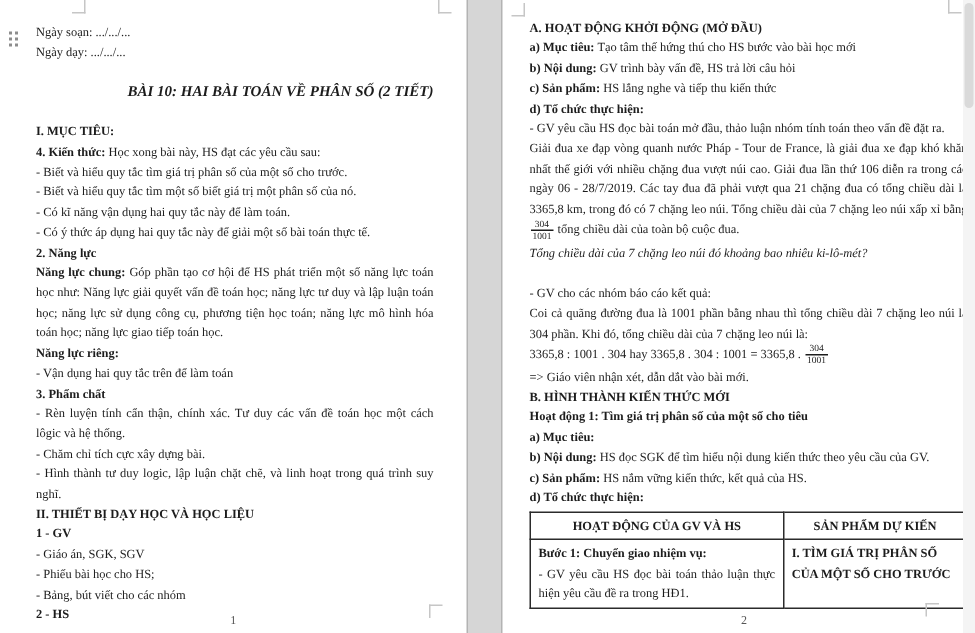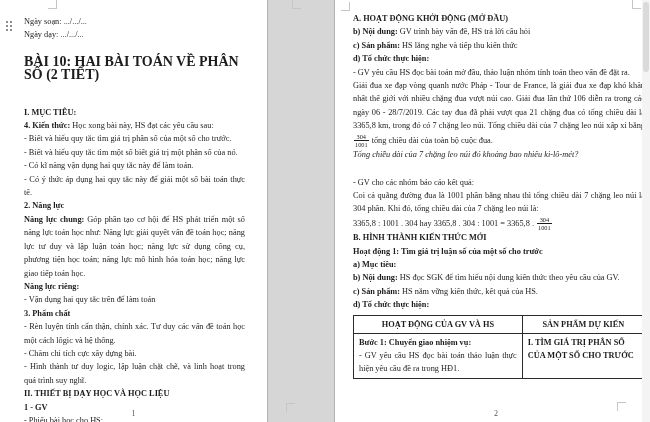--- a/index.html
+++ b/index.html
@@ -6,25 +6,25 @@
   body{
     width:650px;height:422px;overflow:hidden;position:relative;
     background:#d6d6d6;
     font-family:"Liberation Serif", serif;
     color:#1c1c1c;
   }
   .page{
     position:absolute;top:0;bottom:0;background:#ffffff;
     box-sizing:border-box;
   }
-  #page1{left:0;width:268px;border-right:1px solid #b3b3b3;padding:15px 22px 0 24px;}
+  #page1{left:0;width:312px;border-right:1px solid #b3b3b3;padding:15px 22px 0 24px;}
   #page2{left:334px;width:324px;border-left:1px solid #b3b3b3;border-right:1px solid #b3b3b3;padding:12px 12px 0 18px;}
   .content{font-size:8.3px;line-height:13.4px;text-align:justify;}
   .blk{margin:0;}
-  .blk.title{text-align:left;font-weight:bold;font-size:14px;}
+  .blk.title{text-align:right;font-weight:bold;font-size:10px;font-style:italic;}
   .blk.heading{font-weight:bold;text-align:left;}
   .blk.italic{font-style:italic;}
   .blk b{font-weight:bold;}
   .frac{display:inline-block;vertical-align:middle;text-align:center;font-size:6.3px;line-height:1.15;margin:0 1px;}
   .frac .num{display:block;border-bottom:0.8px solid #1c1c1c;padding:0 1px;}
   .frac .den{display:block;padding:0 1px;}
   .page-number{
     position:absolute;bottom:4px;left:0;right:0;text-align:center;
     font-size:8px;color:#555;
   }
@@ -53,60 +53,63 @@
 
 <div class="page" id="page1">
   <span class="dots"></span>
   <span class="mark tl" style="left:48px;top:0;"></span>
   <span class="mark tr" style="left:292px;top:0;"></span>
   <span class="mark br" style="left:286px;top:403px;"></span>
   <div class="content">
       <p class="blk plain">Ngày soạn: .../.../...</p>
       <p class="blk plain">Ngày dạy: .../.../...</p>
       <p class="blk title" style="margin-top: 13px;">BÀI 10: HAI BÀI TOÁN VỀ PHÂN SỐ (2 TIẾT)</p>
-      <p class="blk heading" style="margin-top: 24px;">I. MỤC TIÊU:</p>
+      <p class="blk heading" style="margin-top: 13px;">I. MỤC TIÊU:</p>
       <p class="blk plain"><b>4. Kiến thức:</b> Học xong bài này, HS đạt các yêu cầu sau:</p>
       <p class="blk plain">- Biết và hiểu quy tắc tìm giá trị phân số của một số cho trước.</p>
       <p class="blk plain">- Biết và hiểu quy tắc tìm một số biết giá trị một phân số của nó.</p>
       <p class="blk plain">- Có kĩ năng vận dụng hai quy tắc này để làm toán.</p>
       <p class="blk plain">- Có ý thức áp dụng hai quy tắc này để giải một số bài toán thực tế.</p>
       <p class="blk heading">2. Năng lực</p>
       <p class="blk plain"><b>Năng lực chung:</b> Góp phần tạo cơ hội để HS phát triển một số năng lực toán học như: Năng lực giải quyết vấn đề toán học; năng lực tư duy và lập luận toán học; năng lực sử dụng công cụ, phương tiện học toán; năng lực mô hình hóa toán học; năng lực giao tiếp toán học.</p>
       <p class="blk heading">Năng lực riêng:</p>
       <p class="blk plain">- Vận dụng hai quy tắc trên để làm toán</p>
       <p class="blk heading">3. Phẩm chất</p>
       <p class="blk plain">- Rèn luyện tính cẩn thận, chính xác. Tư duy các vấn đề toán học một cách lôgic và hệ thống.</p>
       <p class="blk plain">- Chăm chỉ tích cực xây dựng bài.</p>
       <p class="blk plain">- Hình thành tư duy logic, lập luận chặt chẽ, và linh hoạt trong quá trình suy nghĩ.</p>
       <p class="blk heading">II. THIẾT BỊ DẠY HỌC VÀ HỌC LIỆU</p>
       <p class="blk heading">1 - GV</p>
+      <p class="blk plain">- Giáo án, SGK, SGV</p>
       <p class="blk plain">- Phiếu bài học cho HS;</p>
       <p class="blk plain">- Bảng, bút viết cho các nhóm</p>
       <p class="blk heading">2 - HS</p>
     </div>
   <div class="page-number">1</div>
 </div>
 
 <div class="page" id="page2">
   <span class="mark tl" style="left:6px;top:2px;"></span>
   <span class="mark tr" style="left:297px;top:0;"></span>
   <span class="mark br" style="left:282px;top:402px;"></span>
   <div class="content">
       <p class="blk heading">A. HOẠT ĐỘNG KHỞI ĐỘNG (MỞ ĐẦU)</p>
+      <p class="blk plain"><b>a) Mục tiêu:</b> Tạo tâm thế hứng thú cho HS bước vào bài học mới</p>
       <p class="blk plain"><b>b) Nội dung:</b> GV trình bày vấn đề, HS trả lời câu hỏi</p>
       <p class="blk plain"><b>c) Sản phẩm:</b> HS lắng nghe và tiếp thu kiến thức</p>
       <p class="blk heading">d) Tổ chức thực hiện:</p>
       <p class="blk plain">- GV yêu cầu HS đọc bài toán mở đầu, thảo luận nhóm tính toán theo vấn đề đặt ra.</p>
       <p class="blk plain">Giải đua xe đạp vòng quanh nước Pháp - Tour de France, là giải đua xe đạp khó khăn nhất thế giới với nhiều chặng đua vượt núi cao. Giải đua lần thứ 106 diễn ra trong các ngày 06 - 28/7/2019. Các tay đua đã phải vượt qua 21 chặng đua có tổng chiều dài là 3365,8 km, trong đó có 7 chặng leo núi. Tổng chiều dài của 7 chặng leo núi xấp xỉ bằng <span class="frac"><span class="num">304</span><span class="den">1001</span></span> tổng chiều dài của toàn bộ cuộc đua.</p>
       <p class="blk italic">Tổng chiều dài của 7 chặng leo núi đó khoảng bao nhiêu ki-lô-mét?</p>
       <p class="blk plain" style="margin-top: 14px;">- GV cho các nhóm báo cáo kết quả:</p>
       <p class="blk plain">Coi cả quãng đường đua là 1001 phần bằng nhau thì tổng chiều dài 7 chặng leo núi là 304 phần. Khi đó, tổng chiều dài của 7 chặng leo núi là:</p>
       <p class="blk plain">3365,8 : 1001 . 304 hay 3365,8 . 304 : 1001 = 3365,8 . <span class="frac"><span class="num">304</span><span class="den">1001</span></span></p>
+      <p class="blk plain">=&gt; Giáo viên nhận xét, dẫn dắt vào bài mới.</p>
       <p class="blk heading">B. HÌNH THÀNH KIẾN THỨC MỚI</p>
-      <p class="blk heading">Hoạt động 1: Tìm giá trị luận số của một số cho trước</p>
+      <p class="blk heading">Hoạt động 1: Tìm giá trị phân số của một số cho tiêu</p>
       <p class="blk heading">a) Mục tiêu:</p>
       <p class="blk plain"><b>b) Nội dung:</b> HS đọc SGK để tìm hiểu nội dung kiến thức theo yêu cầu của GV.</p>
       <p class="blk plain"><b>c) Sản phẩm:</b> HS nắm vững kiến thức, kết quả của HS.</p>
       <p class="blk heading">d) Tổ chức thực hiện:</p>
     </div>
   <table class="hd">
     <tbody>
         <tr>
       <th>HOẠT ĐỘNG CỦA GV VÀ HS</th>
       <th>SẢN PHẨM DỰ KIẾN</th>

